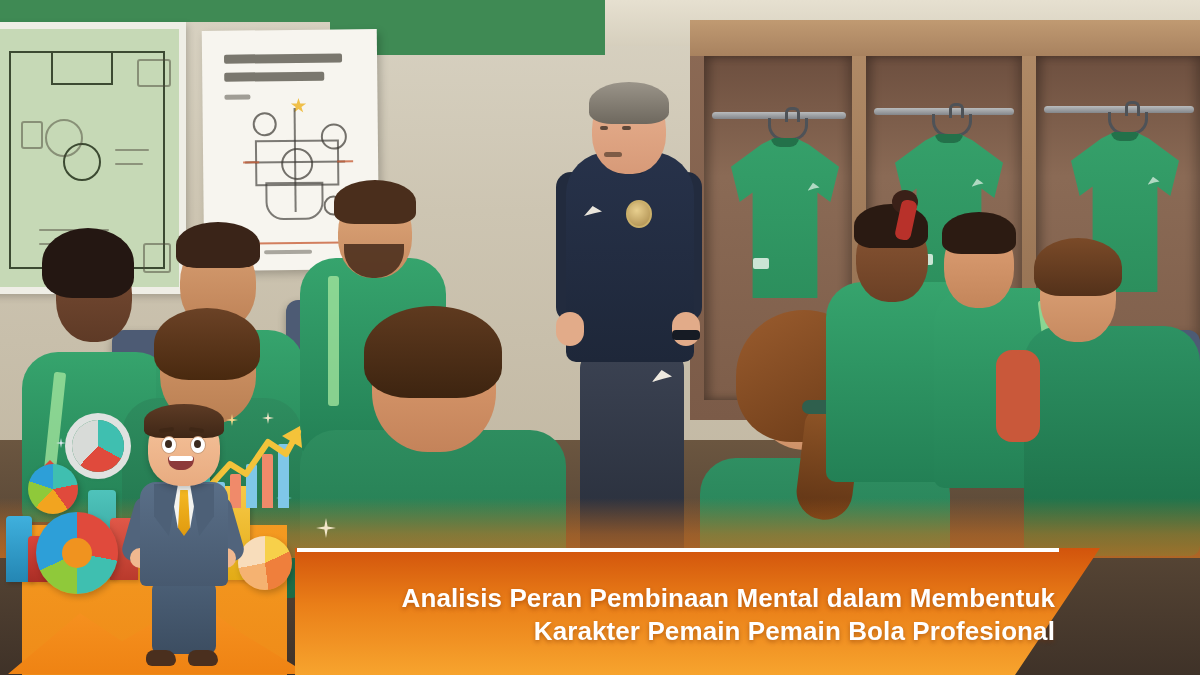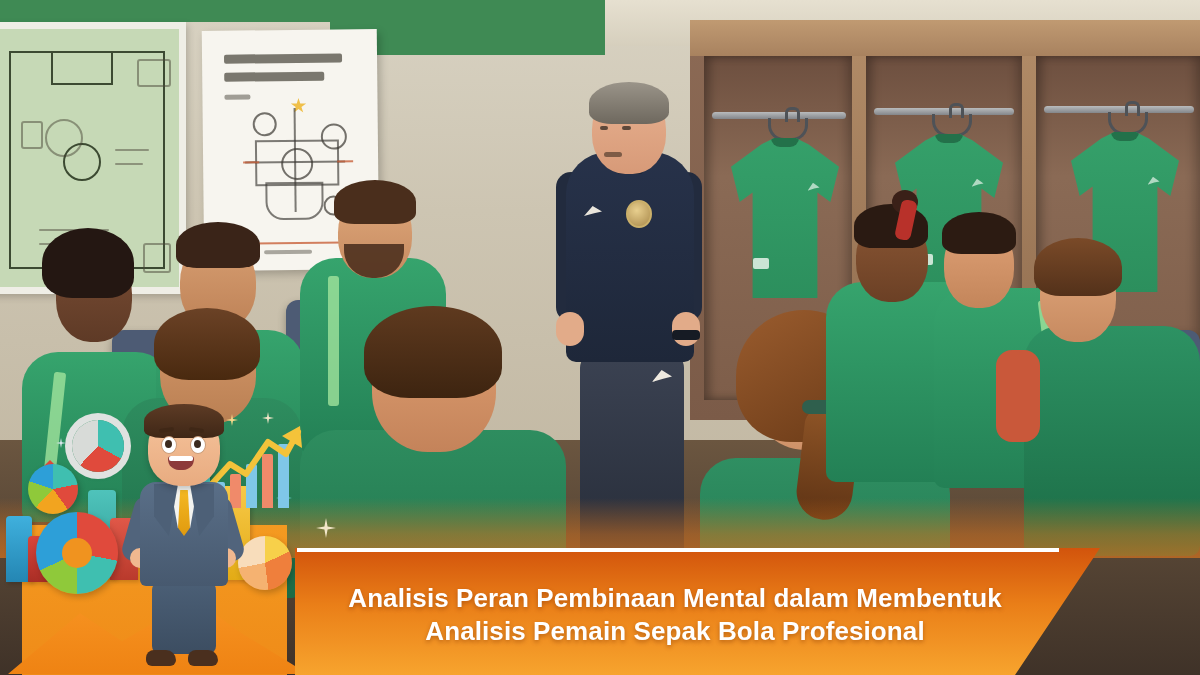--- a/index.html
+++ b/index.html
@@ -89,21 +89,21 @@
   .pl-hair{position:absolute;}
   .pl-shirt{position:absolute;background:linear-gradient(180deg,#36a46d,#238055);border-radius:36px 36px 10px 10px;}
   .pl-shirt.dark{background:linear-gradient(180deg,#2e8d5f,#1d6b46);}
   .pl-stripe{position:absolute;background:#a8e8a0;opacity:.75;border-radius:3px;}
 
   
   .overlay-fade{position:absolute;left:0;top:498px;width:1200px;height:60px;
     background:linear-gradient(180deg,rgba(217,110,28,0) 0%,rgba(214,116,32,.52) 60%,rgba(214,116,32,.70) 100%);}
   .banner-shape{position:absolute;left:295px;top:548px;width:905px;height:127px;}
   .banner-title{position:absolute;left:295px;top:560px;width:760px;height:110px;
-    display:flex;flex-direction:column;align-items:center;justify-content:center;
+    display:flex;flex-direction:column;align-items:flex-end;justify-content:center;
     color:#fff;font-weight:bold;font-size:26px;line-height:1.28;letter-spacing:.1px;
     text-shadow:0 2px 4px rgba(120,45,0,.45);text-align:center;}
   .banner-topline{position:absolute;left:297px;top:548px;width:762px;height:4px;background:#fff;}
 
   
   .gfx{position:absolute;left:0;top:400px;width:320px;height:275px;}
   .gfx-plate{position:absolute;left:22px;top:125px;width:265px;height:150px;
     background:linear-gradient(180deg,#f49a21,#ef8b18);}
   .gfx-arrow{position:absolute;left:8px;top:196px;width:300px;height:78px;
     background:linear-gradient(180deg,#f79422,#ef8313);
@@ -394,16 +394,16 @@
         <stop offset="100%" stop-color="#f7a42e"></stop>
       </linearGradient>
     </defs>
     <polygon points="0,0 765,0 905,0 905,0 905,0 805,0 720,127 0,127" fill="url(#bg1)"></polygon>
     <polygon points="0,0 768,0 700,127 0,127" fill="url(#bg1)"></polygon>
   </svg>
   <div class="banner-topline"></div>
 
   <div class="banner-title">
     <span>Analisis Peran Pembinaan Mental dalam Membentuk</span>
-    <span>Analisis Pemain Sepak Bola Profesional</span>
+    <span>Karakter Pemain Pemain Bola Profesional</span>
   </div>
 
 </div>
 
 </body></html>

